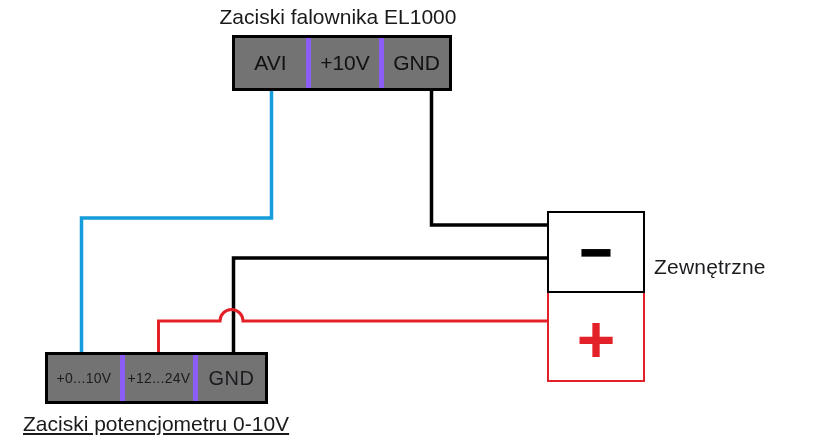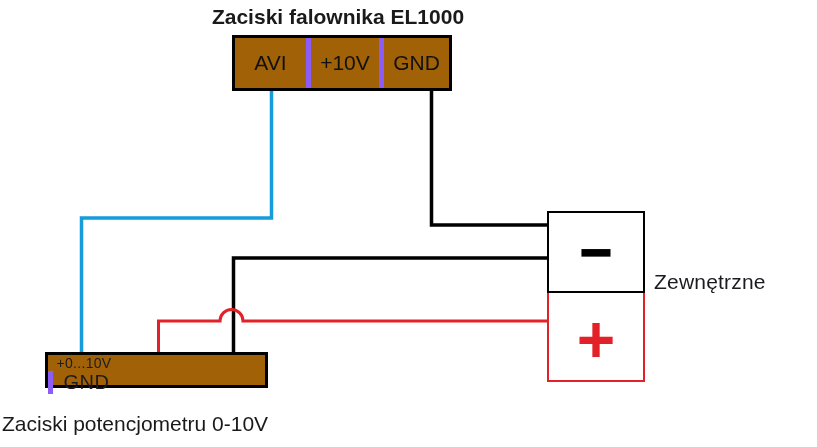--- a/index.html
+++ b/index.html
@@ -9,48 +9,48 @@
   }
   .canvas{position:absolute;inset:0;}
   svg.wires{position:absolute;left:0;top:0;z-index:1;}
   .wire{fill:none;stroke-linecap:butt;stroke-linejoin:miter;}
   .wire.blue{stroke:var(--wire-blue,#149dda);stroke-width:3.5px;}
   .wire.black{stroke:var(--wire-black,#000000);stroke-width:3.5px;}
   .wire.red{stroke:var(--wire-red,#e32128);stroke-width:3px;}
 
   .diagram-title{
     position:absolute;left:181px;top:4px;width:314px;z-index:3;
-    font-size:21px;line-height:26px;text-align:center;white-space:nowrap;color:#1a1a1a;font-weight:bold;
+    font-size:21px;line-height:26px;text-align:center;white-space:nowrap;color:#1a1a1a;
   }
 
   .tblock{
-    position:absolute;z-index:2;display:flex;background:#a16207;
+    position:absolute;z-index:2;display:flex;background:#737373;
     border:3px solid #000000;box-sizing:border-box;
   }
   .tblock .cell{
     display:flex;align-items:center;justify-content:center;
     box-sizing:border-box;white-space:nowrap;
   }
   .tblock .cell + .cell{border-left:5px solid #8b5cf6;}
 
   .tblock.inverter{left:232px;top:35px;width:220px;height:56px;}
   .tblock.inverter .cell{font-size:21px;color:#111;}
   .tblock.inverter .c1{width:71px;}
   .tblock.inverter .c2{width:73px;}
   .tblock.inverter .c3{width:70px;}
 
-  .tblock.pot{left:45px;top:352px;width:223px;height:36px;flex-direction:column;}
+  .tblock.pot{left:45px;top:352px;width:223px;height:52px;}
   .tblock.pot .cell{font-size:14px;letter-spacing:0.3px;color:#1c1b1f;}
   .tblock.pot .c1{width:72px;}
   .tblock.pot .c2{width:73px;}
   .tblock.pot .c3{width:72px;font-size:20px;letter-spacing:0.5px;}
 
   .pot-label{
-    position:absolute;left:2px;top:412px;z-index:3;
-    font-size:21px;white-space:nowrap;color:#1a1a1a;
+    position:absolute;left:23px;top:412px;z-index:3;
+    font-size:21px;white-space:nowrap;color:#1a1a1a;text-decoration:underline;
   }
 
   .psu{position:absolute;left:547px;top:211px;width:98px;height:171px;z-index:2;}
   .psu-minus{
     position:absolute;left:0;top:0;width:98px;height:82px;z-index:2;
     background:#ffffff;border:2px solid #000000;box-sizing:border-box;
     display:flex;align-items:center;justify-content:center;
   }
   .psu-plus{
     position:absolute;left:0;top:80px;width:98px;height:91px;z-index:1;
@@ -61,21 +61,21 @@
     font-size:58px;font-weight:bold;color:#000000;line-height:0;
     transform:scaleY(1.2);
   }
   .plus-sym{
     font-size:66px;font-weight:bold;color:var(--positive-red,#e32128);line-height:0;
     margin-top:4px;
   }
 
   .psu-label{
     position:absolute;left:654px;top:252px;z-index:3;
-    font-size:21px;line-height:29px;color:#1c1b1f;white-space:nowrap;letter-spacing:0.2px;margin-top:15px;
+    font-size:21px;line-height:29px;color:#1c1b1f;white-space:nowrap;letter-spacing:0.2px;
   }
 </style>
 </head>
 <body>
 
 <div class="canvas">
 
   <svg class="wires" width="817" height="447" viewBox="0 0 817 447" aria-hidden="true">
     <path class="wire black" d="M431.5 88 L431.5 225 L547 225"></path>
     <path class="wire black" d="M233.5 352 L233.5 258 L547 258"></path>
@@ -86,20 +86,21 @@
   <div class="diagram-title">Zaciski falownika EL1000</div>
 
   <div class="tblock inverter">
     <div class="cell c1">AVI</div>
     <div class="cell c2">+10V</div>
     <div class="cell c3">GND</div>
   </div>
 
   <div class="tblock pot">
     <div class="cell c1">+0...10V</div>
+    <div class="cell c2">+12...24V</div>
     <div class="cell c3">GND</div>
   </div>
 
   <div class="pot-label">Zaciski potencjometru 0-10V</div>
 
   <div class="psu">
     <div class="psu-minus">
       <span class="minus-sym">−</span>
     </div>
     <div class="psu-plus">

